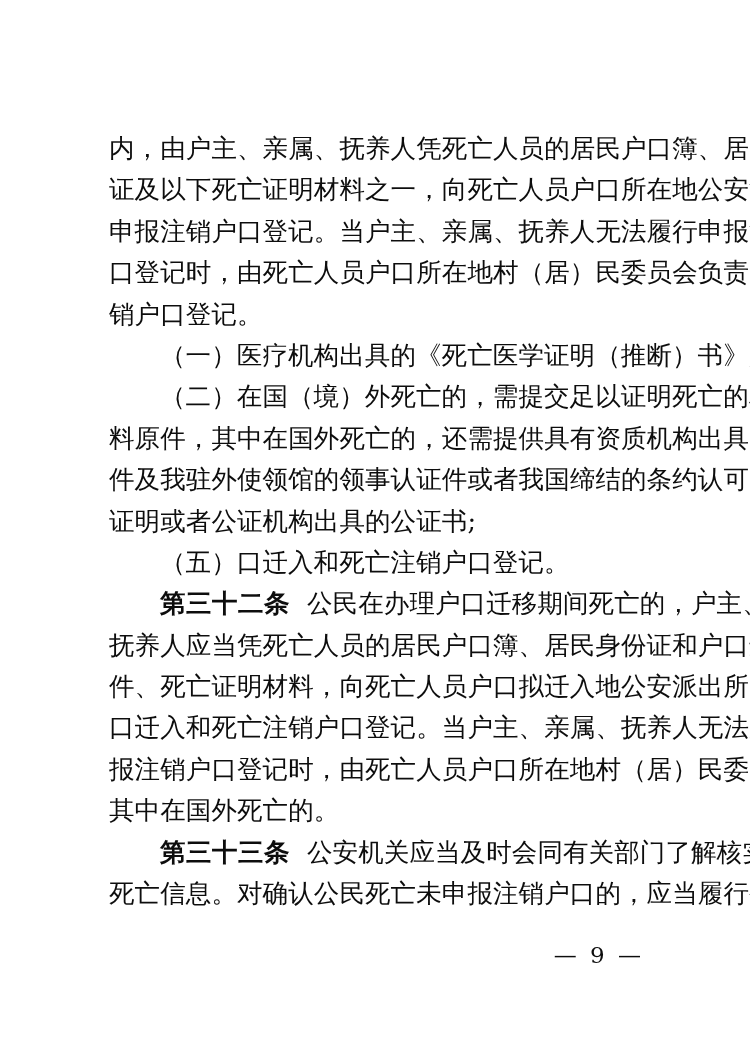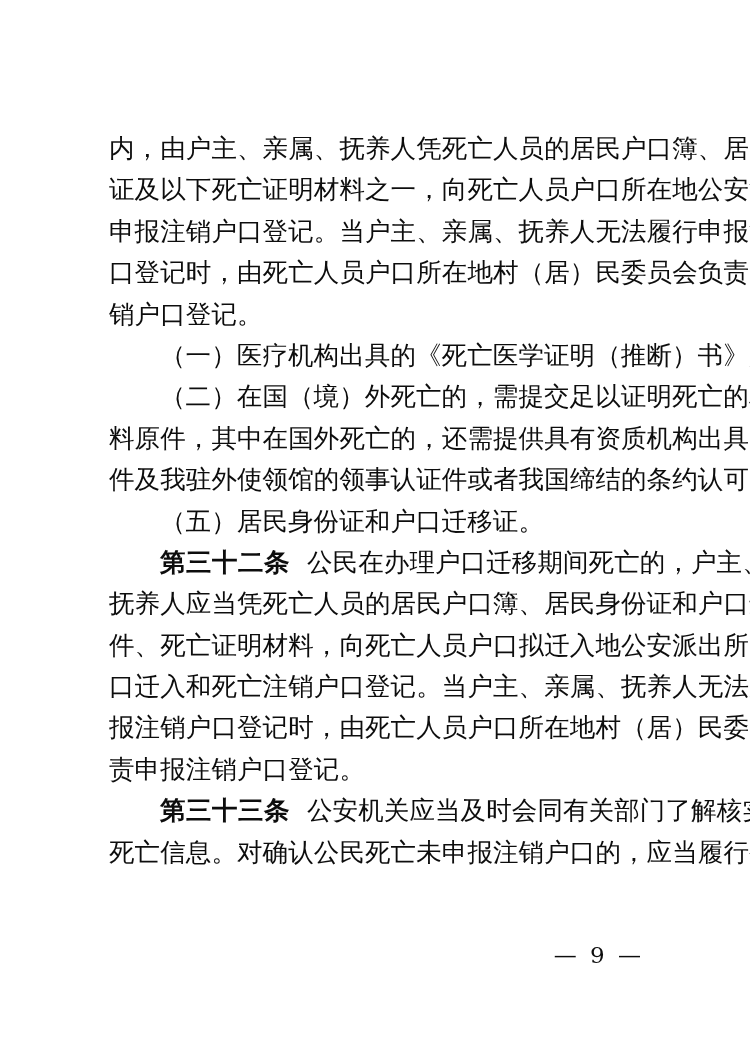--- a/index.html
+++ b/index.html
@@ -99,35 +99,36 @@
     </div>
 
     <div>
       <span class="ln last ind">（一）医疗机构出具的《死亡医学证明（推断）书》;</span>
     </div>
 
     <div>
       <span class="ln ind">（二）在国（境）外死亡的，需提交足以证明死亡的相关材</span>
       <span class="ln">料原件，其中在国外死亡的，还需提供具有资质机构出具的翻译</span>
       <span class="ln">件及我驻外使领馆的领事认证件或者我国缔结的条约认可的其他</span>
+      <span class="ln last">证明或者公证机构出具的公证书;</span>
     </div>
 
 
 
     <div>
-      <span class="ln last ind">（五）居民身份证和户口迁移证。</span>
+      <span class="ln last ind">（五）口迁入和死亡注销户口登记。</span>
     </div>
 
     <div>
       <span class="ln ind"><span class="art">第三十二条</span><span class="gap"></span><span>公民在办理户口迁移期间死亡的，户主、亲属、</span></span>
       <span class="ln">抚养人应当凭死亡人员的居民户口簿、居民身份证和户口迁移证</span>
       <span class="ln">件、死亡证明材料，向死亡人员户口拟迁入地公安派出所申报户</span>
       <span class="ln">口迁入和死亡注销户口登记。当户主、亲属、抚养人无法履行申</span>
       <span class="ln">报注销户口登记时，由死亡人员户口所在地村（居）民委员会负</span>
-      <span class="ln last">责申报注销户口登记。</span>
+      <span class="ln last">其中在国外死亡的。</span>
     </div>
 
     <div>
       <span class="ln ind"><span class="art">第三十三条</span><span class="gap"></span><span>公安机关应当及时会同有关部门了解核实公民</span></span>
       <span class="ln">死亡信息。对确认公民死亡未申报注销户口的，应当履行公示或</span>
     </div>
 
   </div>
 
   <div class="page-number">— 9 —</div>

